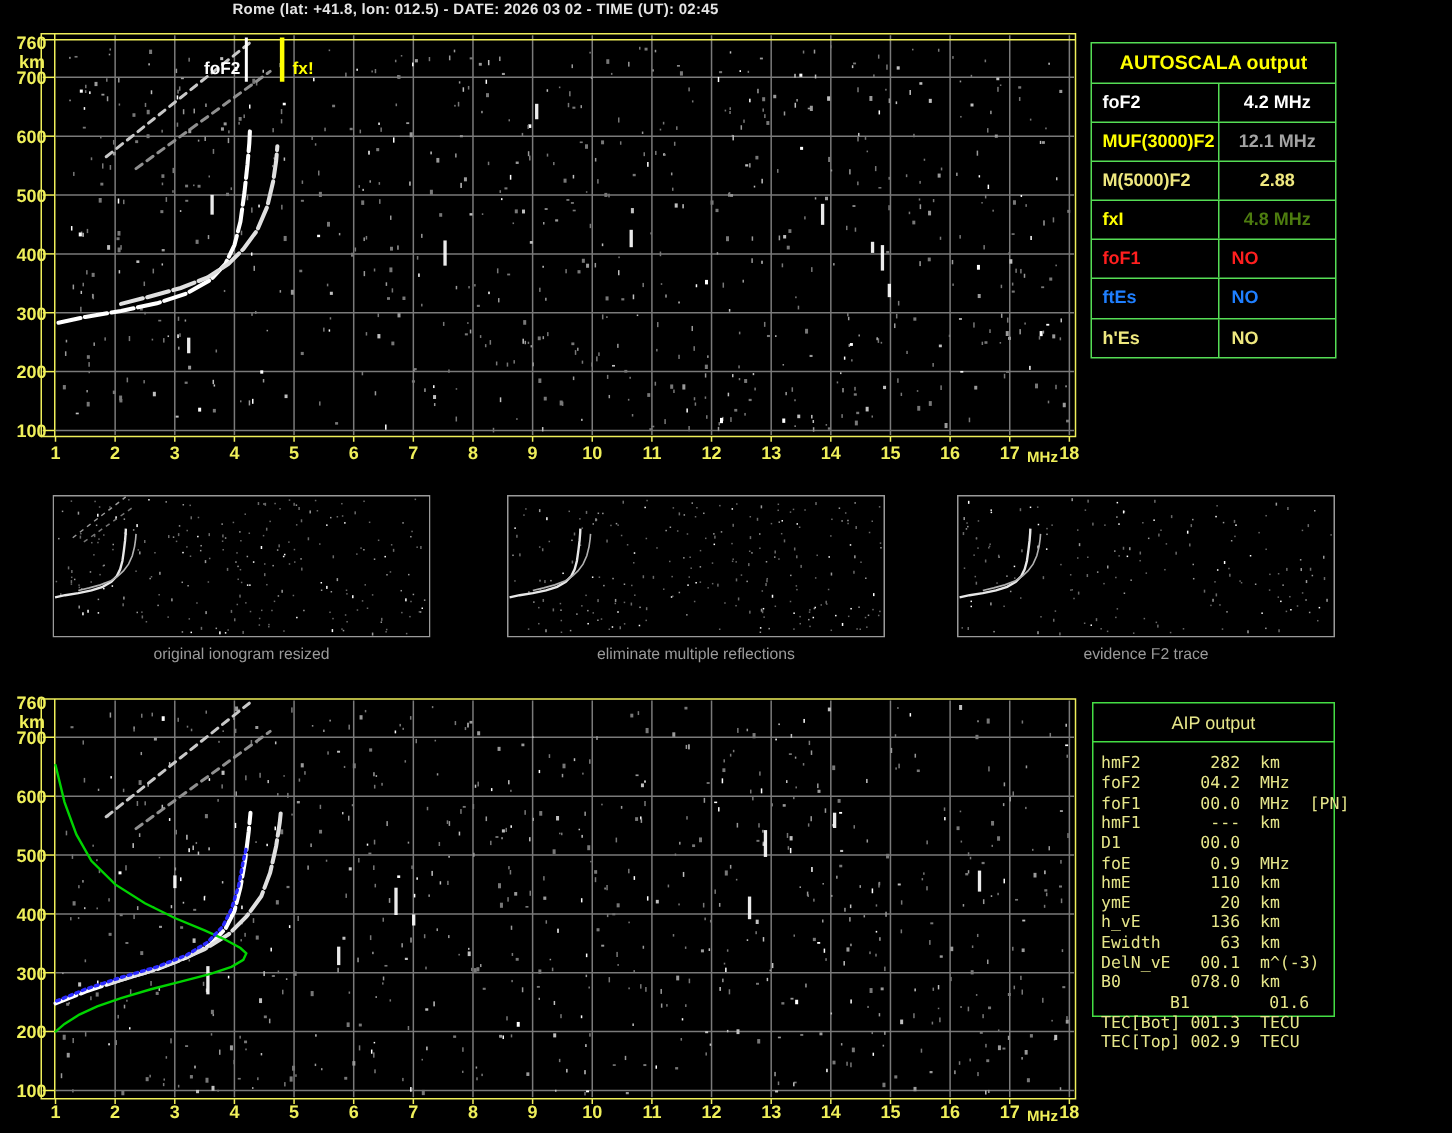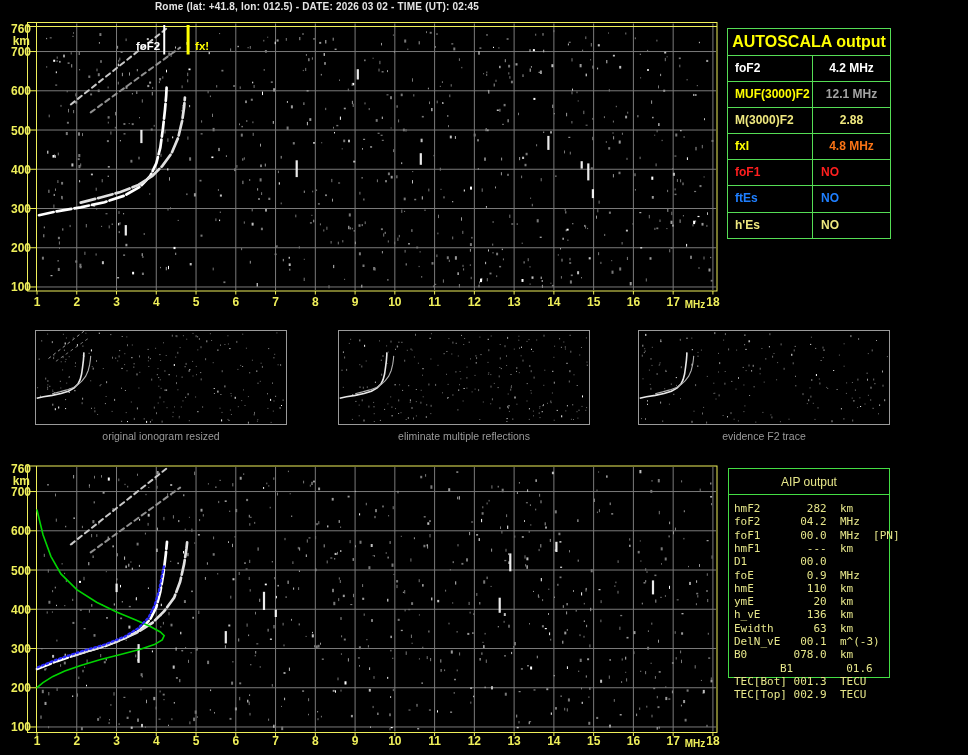--- a/index.html
+++ b/index.html
@@ -5,21 +5,21 @@
   html,body{margin:0;padding:0;background:#000;}
   #screen{position:relative;width:968px;height:755px;background:#000;overflow:hidden;
           font-family:"Liberation Sans",sans-serif;}
   #title{position:absolute;left:0;top:1px;width:634px;text-align:center;
          font-size:10px;font-weight:bold;color:#e5e5e5;letter-spacing:0.2px;}
   svg{position:absolute;}
   .caption{position:absolute;top:430px;height:14px;font-size:10.5px;color:#9a9a9a;text-align:center;}
   
   #as-table{position:absolute;left:727px;top:28px;width:164px;border:1px solid #55dd55;
             box-sizing:border-box;background:#000;}
-  .as-header{height:26px;line-height:26px;text-align:center;font-size:16px;font-weight:bold;color:#ffff00;}
+  .as-header{height:26px;line-height:26px;text-align:center;font-size:13px;font-weight:bold;color:#ffff00;}
   .as-row{display:flex;height:26.1px;border-top:1px solid #55dd55;box-sizing:border-box;
           font-size:12px;font-weight:bold;line-height:25px;}
   .as-label{flex:0 0 85px;border-right:1px solid #55dd55;padding-left:7px;box-sizing:border-box;}
   .as-value{flex:1;}
   .as-value.center{text-align:center;}
   .as-value.left{padding-left:8px;}
   
   #aip{position:absolute;left:728px;top:468px;width:164px;height:240px;}
   #aip-box{position:absolute;left:0;top:0;width:162px;height:210px;border:1px solid #44dd44;box-sizing:border-box;}
   #aip-title{position:absolute;left:0;top:7px;width:162px;text-align:center;font-size:12px;color:#e6e68a;}
@@ -2391,26 +2391,26 @@
     <div class="as-header">AUTOSCALA output</div>
   <div class="as-row">
         <span class="as-label" style="color: rgb(255, 255, 255);">foF2</span>
         <span class="as-value center" style="color: rgb(255, 255, 255);">4.2 MHz</span>
       </div>
       <div class="as-row">
         <span class="as-label" style="color: rgb(255, 255, 0);">MUF(3000)F2</span>
         <span class="as-value center" style="color: #a3a3a3;">12.1 MHz</span>
       </div>
       <div class="as-row">
-        <span class="as-label" style="color: rgb(239, 232, 127);">M(3000)F2</span>
+        <span class="as-label" style="color: rgb(239, 232, 127);">M(5000)F2</span>
         <span class="as-value center" style="color: rgb(239, 232, 127);">2.88</span>
       </div>
       <div class="as-row">
         <span class="as-label" style="color: rgb(255, 255, 0);">fxI</span>
-        <span class="as-value center" style="color: #f97316;">4.8 MHz</span>
+        <span class="as-value center" style="color: #4d7c0f;">4.8 MHz</span>
       </div>
       <div class="as-row">
         <span class="as-label" style="color: rgb(255, 31, 31);">foF1</span>
         <span class="as-value left" style="color: rgb(255, 31, 31);">NO</span>
       </div>
       <div class="as-row">
         <span class="as-label" style="color: rgb(31, 127, 255);">ftEs</span>
         <span class="as-value left" style="color: rgb(31, 127, 255);">NO</span>
       </div>
       <div class="as-row">

